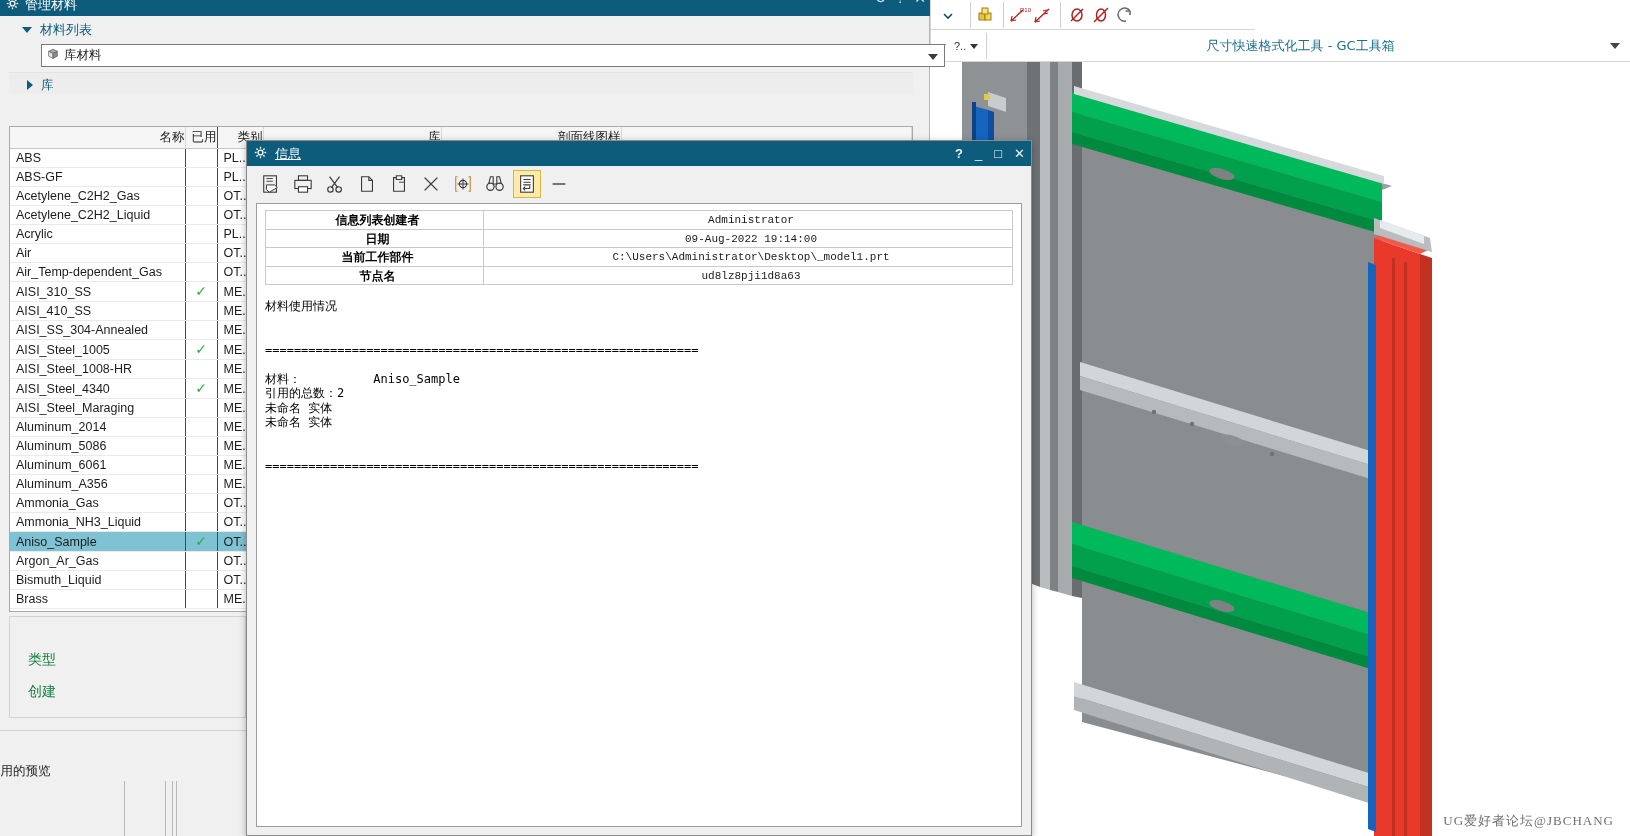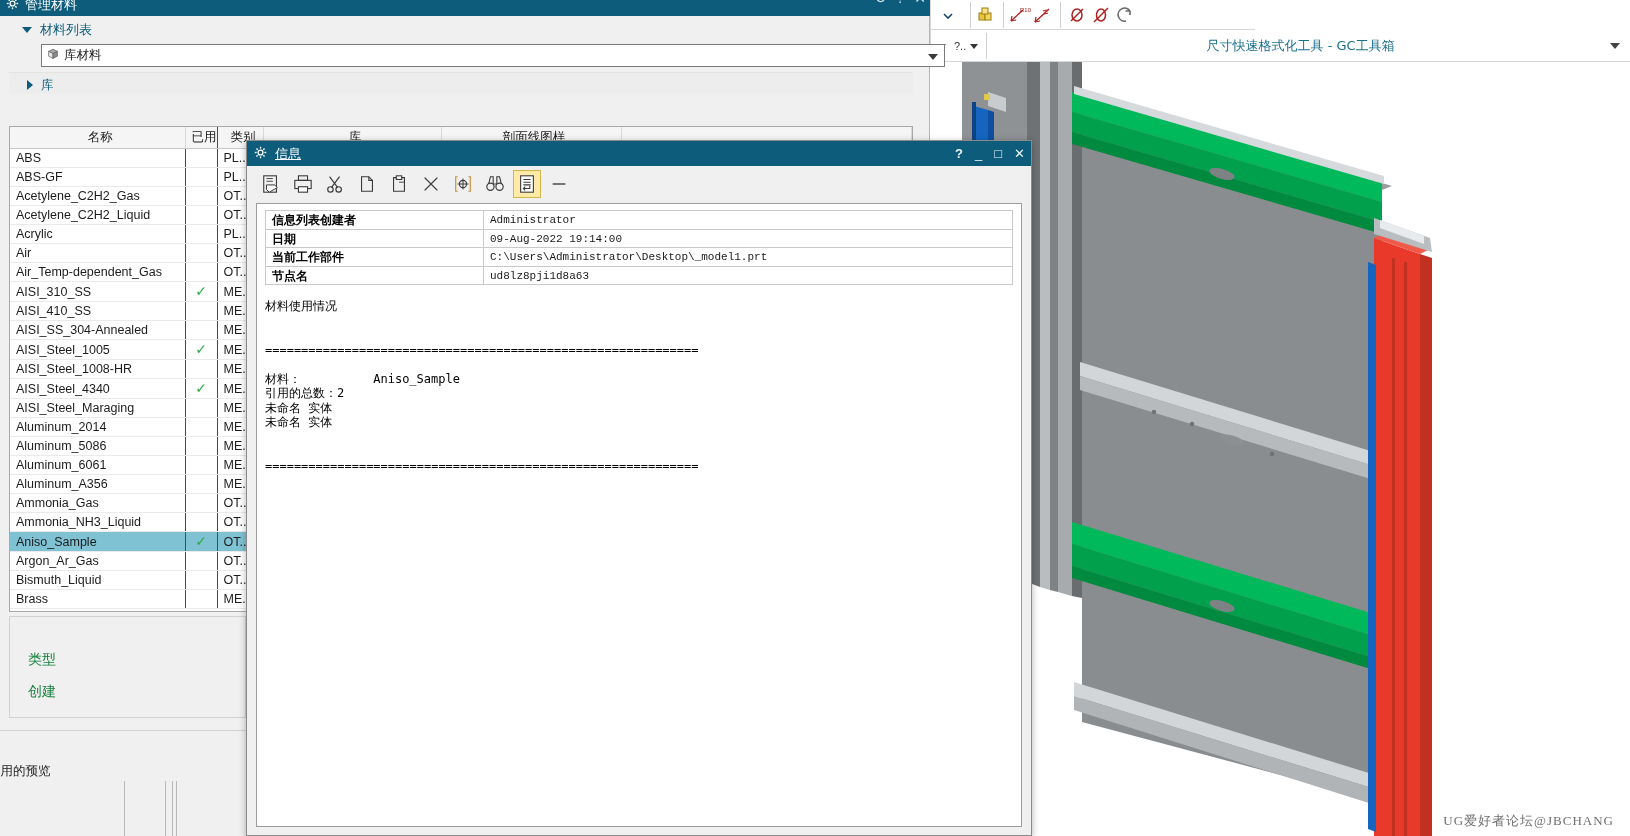--- a/index.html
+++ b/index.html
@@ -97,21 +97,21 @@
   .row-cailiao { position:absolute; left: 9px; top: 98px; width: 904px; height: 22px; background:#ededed; border-top:1px solid #e3e3e3; }
 
   
   .mat-table-wrap {
     position: absolute; left: 9px; top: 126px; width: 904px; height: 486px;
     background: #ffffff; border: 1px solid #a9a9a9; overflow: hidden;
   }
   .mat-table { width: 100%; border-collapse: collapse; table-layout: fixed; }
   .mat-table th {
     font-weight: normal; font-size: 12.5px; color: #202020;
-    text-align: center; padding: 2px 0 2px 6px; height: 21px;
+    text-align: right; padding: 2px 0 2px 6px; height: 21px;
     background: #f5f5f5; border-bottom: 1px solid #c8c8c8;
     border-right: 1px solid #d9d9d9; white-space: nowrap; overflow: hidden;
   }
   .mat-table th.c-used { border-left: 1px solid #4a4a4a; border-right:1px solid #4a4a4a;}
   .mat-table td {
     font-size: 12.5px; color: #1c1c1c; padding: 1px 0 1px 6px; height: 19px;
     border-bottom: 1px solid #eaeaea; white-space: nowrap; overflow: hidden;
   }
   .mat-table td.c-used { border-left: 1px solid #4a4a4a; border-right: 1px solid #4a4a4a; text-align:center; padding:0;}
   .mat-table tr.sel td { background: #7fc2d4; }
@@ -166,21 +166,21 @@
     background: #f0f0f0; border: 1px solid transparent; cursor: pointer;
   }
   .tbtn.active { background: #ffeaa8; border: 1px solid #d7b44a; }
   .info-body {
     position: absolute; left: 9px; top: 62px; right: 9px; bottom: 8px;
     background: #ffffff; border: 1px solid #9c9c9c; overflow: hidden;
   }
   .info-kv {
     margin: 6px 8px 0 8px; border: 1px solid #c9c9c9; border-bottom: none;
   }
-  .info-kv-row { display: flex; height: 18.5px; border-bottom: 1px solid #c9c9c9; }
+  .info-kv-row { display: flex; height: 18.5px; border-bottom: 1px solid #c9c9c9; text-align: center; }
   .info-kv-k {
     width: 218px; font-size: 12px; font-weight: bold; color:#000;
     padding-left: 6px; line-height: 18px;
     font-family: "DejaVu Sans", sans-serif;
     border-right: 1px solid #c9c9c9;
   }
   .info-kv-v {
     flex: 1; font-size: 11px; color: #1a1a1a; padding-left: 6px; line-height: 18px;
     font-family: Liberation Mono, monospace;
   }

